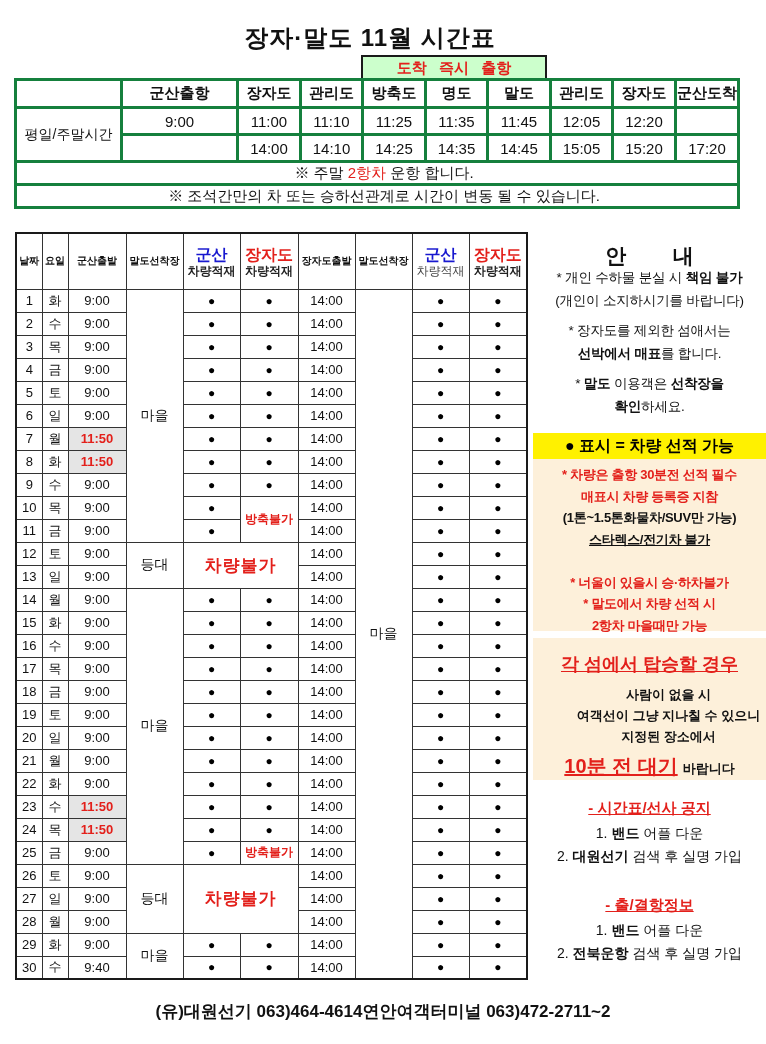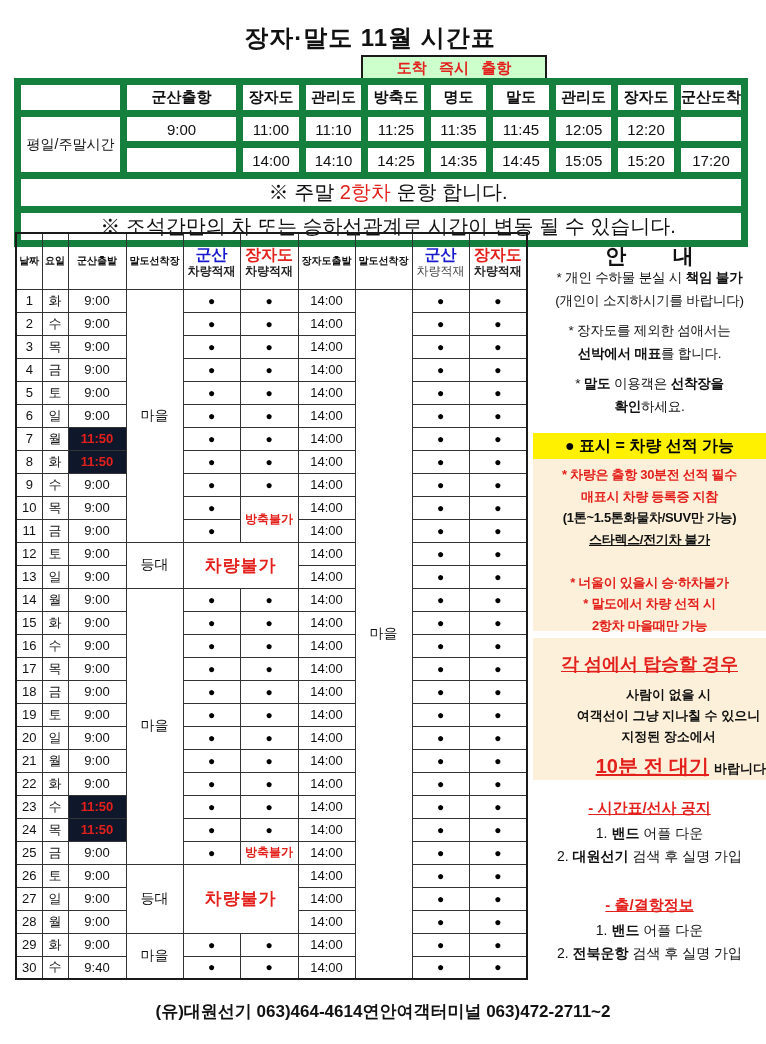--- a/index.html
+++ b/index.html
@@ -19,45 +19,45 @@
     position:absolute;left:361px;top:55px;width:182px;height:22px;
     background:#ccffcc;border:2px solid #1a1a1a;
     display:flex;align-items:center;justify-content:center;
     color:#e3201b;font-weight:bold;font-size:15px;word-spacing:8px;
   }
 
   
   table{border-collapse:collapse;table-layout:fixed;}
   .top-table{position:absolute;left:14px;top:78px;border:2px solid #1a1a1a;}
   .top-table td{
-    border:7px solid #15803d;text-align:center;vertical-align:middle;
+    border:3px solid #15803d;text-align:center;vertical-align:middle;
     font-size:15px;padding:0;height:24px;overflow:hidden;white-space:nowrap;
   }
   .top-table tr.tt-head td{height:25px;font-weight:bold;}
   .top-table td.tt-label{font-size:14px;font-weight:normal;}
-  .top-table td.tt-note{height:20px;font-size:20px;padding-left:14px;}
+  .top-table td.tt-note{height:20px;font-size:15px;padding-left:14px;}
   .top-table .red{color:#e3201b;}
 
   
   .main-table{position:absolute;left:15px;top:232px;border:2px solid #1a1a1a;}
   .main-table td{
     border:1px solid #333;text-align:center;vertical-align:middle;
     font-size:13px;padding:0;overflow:hidden;white-space:nowrap;
   }
   .main-table thead tr{height:56px;}
   .main-table tbody tr{height:23px;}
   .main-table td.mh{font-weight:bold;font-size:10px;margin-left:24px;}
   .main-table td.mh2{font-weight:bold;}
   .mtop{font-size:16px;font-weight:bold;line-height:19px;}
   .mtop.blue{color:#1818cf;}
   .mtop.red{color:#e3201b;}
   .msub{font-size:12px;font-weight:bold;line-height:14px;color:#222;}
   .msub.light{font-weight:normal;color:#444;}
   .main-table td.dot{font-size:12px;color:#000;}
-  .main-table td.hot{color:#e3201b;font-weight:bold;background:#0f172a;}
+  .main-table td.hot{color:#e3201b;font-weight:bold;background:#e5e5e5;}
   .main-table td.dock{font-size:14px;}
   .main-table td.ban{color:#e3201b;font-weight:bold;font-size:17px;letter-spacing:1px;}
   .main-table td.bans{color:#e3201b;font-weight:bold;font-size:12px;}
 
   
   .info-panel{position:absolute;left:533px;top:232px;width:233px;height:760px;}
   .info-title{
     position:absolute;top:10px;left:0;width:100%;text-align:center;
     font-size:21px;font-weight:bold;white-space:pre;
   }
@@ -76,21 +76,21 @@
     position:absolute;top:227px;left:0;width:233px;height:172px;
     background:#fdf0da;text-align:center;font-size:13px;font-weight:bold;
     letter-spacing:-0.3px;line-height:21.5px;padding-top:5px;box-sizing:border-box;
   }
   .cream2{
     position:absolute;top:406px;left:0;width:233px;height:142px;
     background:#fdf0da;text-align:center;box-sizing:border-box;padding-top:14px;
   }
   .cream2-heading{font-size:18px;font-weight:bold;color:#e3201b;text-decoration:underline;margin-bottom:8px;}
   .cream2 .line{font-size:13px;font-weight:bold;line-height:21px;margin-left:38px;}
-  .cream2-big-row{margin-top:6px;text-align:right;}
+  .cream2-big-row{margin-top:6px;}
   .cream2-big{font-size:20px;font-weight:bold;color:#e3201b;text-decoration:underline;}
   .cream2-suffix{font-size:13px;font-weight:bold;margin-left:5px;}
   .notice{position:absolute;left:0;width:100%;text-align:center;}
   .notice1{top:567px;}
   .notice2{top:664px;}
   .notice-heading{font-size:15px;font-weight:bold;color:#e3201b;text-decoration:underline;margin-bottom:4px;}
   .notice .item{font-size:14px;line-height:23px;}
 
   
   .footer{

